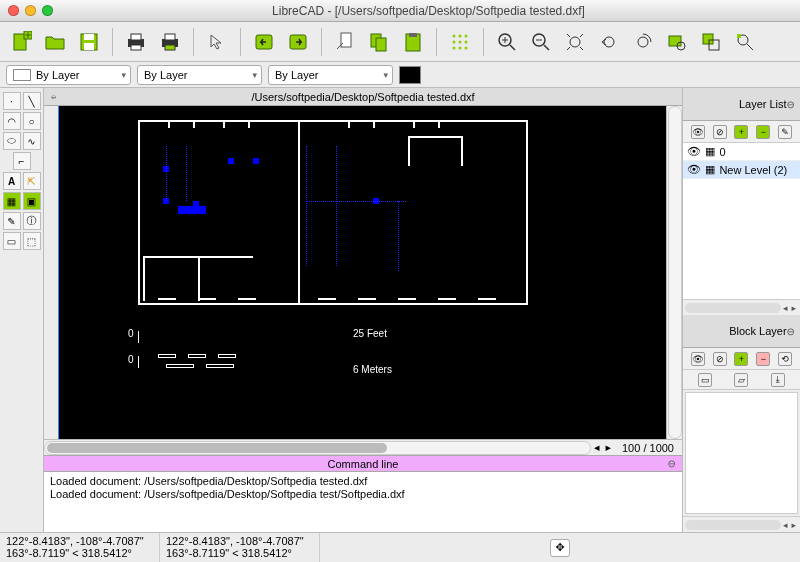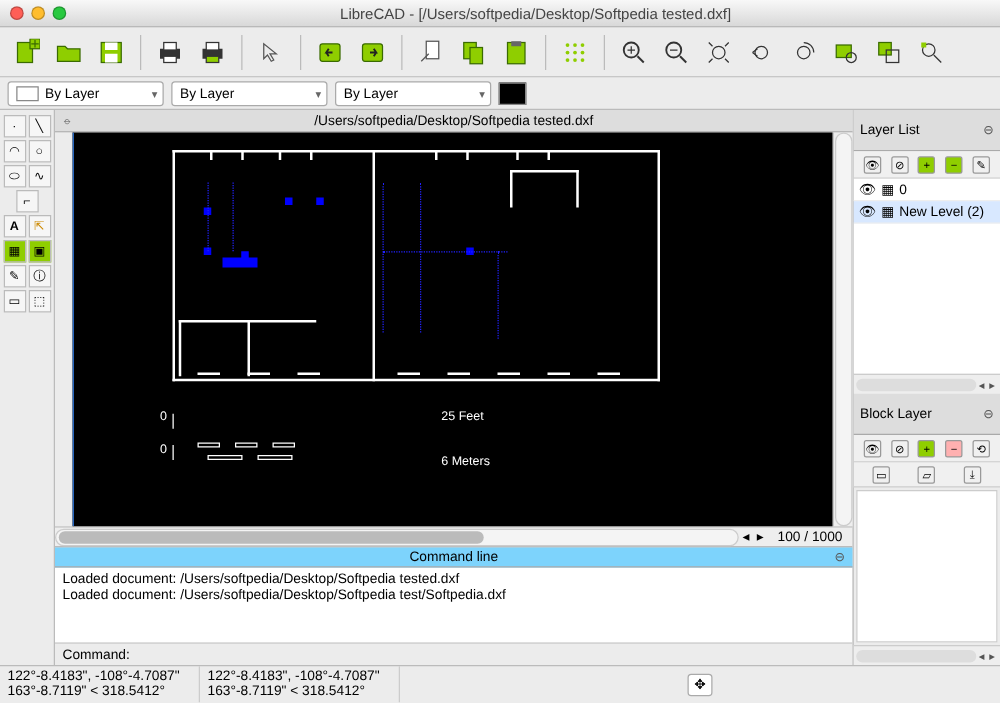--- a/index.html
+++ b/index.html
@@ -32,31 +32,31 @@
 .cad-blue { position:absolute; background:#00f; }
 .cad-dot { position:absolute; width:6px; height:6px; background:#00f; }
 .scale-text { position:absolute; color:#fff; font-size:10px; }
 .scroll-h { height:16px; background:#eee; border-top:1px solid #bbb; display:flex; align-items:center; }
 .scroll-h .track{ flex:1; height:14px; background:#f4f4f4; border:1px solid #ccc; border-radius:7px; position:relative; }
 .scroll-h .thumb{ position:absolute; left:2px; width:340px; height:10px; top:1px; background:#bbb; border-radius:6px; }
 .scroll-h .zoom{ padding:0 8px; font-size:11px; }
 .scroll-v { width:16px; background:#eee; border-left:1px solid #bbb; display:flex; flex-direction:column; }
 .scroll-v .track{ flex:1; width:14px; margin:0 auto; background:#f4f4f4; border:1px solid #ccc; border-radius:7px; }
 .right { width:118px; background:#ececec; border-left:1px solid #bbb; display:flex; flex-direction:column; }
-.panel-head { height:33px; background:#ddd; border-bottom:1px solid #aaa; display:flex; align-items:center; padding:0 5px; font-size:10px; justify-content:space-between; }
+.panel-head { height:33px; background:#ddd; border-bottom:1px solid #aaa; display:flex; align-items:center; padding:0 5px; font-size:10px; justify-content:flex-end; }
 .panel-head .x{ font-size:10px; color:#555; }
 .panel-btns { height:22px; background:#f0f0f0; border-bottom:1px solid #ccc; display:flex; align-items:center; justify-content:space-around; padding:0 4px; }
 .pbtn{ width:14px; height:14px; border:1px solid #999; border-radius:2px; display:flex; align-items:center; justify-content:center; font-size:9px; }
 .layer-row { height:18px; background:#fff; border-bottom:1px solid #eee; display:flex; align-items:center; padding:0 4px; gap:4px; font-size:10px; }
 .layer-list { flex:1; background:#fff; }
 .panel-hscroll { height:16px; background:#eee; border-top:1px solid #ccc; display:flex; align-items:center; padding:0 2px; }
 .panel-hscroll .tr{ flex:1; height:10px; background:#ddd; border-radius:5px; }
 .panel-hscroll .ar{ font-size:9px; color:#555; padding:0 2px; }
 .cmd-panel { border-top:1px solid #aaa; background:#ececec; }
-.cmd-head { height:16px; background:#7dd3fc; border-bottom:1px solid #aaa; display:flex; align-items:center; justify-content:center; font-size:10px; position:relative; }
+.cmd-head { height:16px; background:#f0abfc; border-bottom:1px solid #aaa; display:flex; align-items:center; justify-content:center; font-size:10px; position:relative; }
 .cmd-head .x{ position:absolute; right:6px; color:#555; font-size:10px; }
 .cmd-body { height:60px; background:#fff; padding:3px 6px; font-size:10px; line-height:13px; overflow:hidden; }
 .cmd-prompt { height:18px; background:#ececec; border-top:1px solid #ccc; display:flex; align-items:center; padding:0 6px; font-size:10px; }
 .statusbar { height:30px; background:#ececec; border-top:1px solid #bbb; display:flex; font-size:9px; }
 .stat-cell { width:160px; border-right:1px solid #ccc; padding:2px 6px; line-height:12px; }
 .stat-mid { flex:1; display:flex; align-items:center; justify-content:center; }
 .stat-right { width:180px; padding:2px 6px; }
 svg{display:block}
 </style>
 </head>
@@ -353,24 +353,20 @@
 
     <div class="cmd-panel">
       <div class="cmd-head">
         <span>Command line</span>
         <span class="x">⊖</span>
       </div>
       <div class="cmd-body">
         <div>Loaded document: /Users/softpedia/Desktop/Softpedia tested.dxf</div>
         <div>Loaded document: /Users/softpedia/Desktop/Softpedia test/Softpedia.dxf</div>
       </div>
-      <div class="cmd-prompt">
-        <span>Command:</span>
-        <input style="flex: 1 1 0%; margin-left: 4px; border: none; background: transparent; outline: none;">
-      </div>
     </div>
   </div>
 
   <div class="right">
     <div class="panel-head">
         <span>Layer List</span>
         <span class="x">⊖</span>
       </div>
     <div class="panel-btns">
       <div class="pbtn">👁</div>

